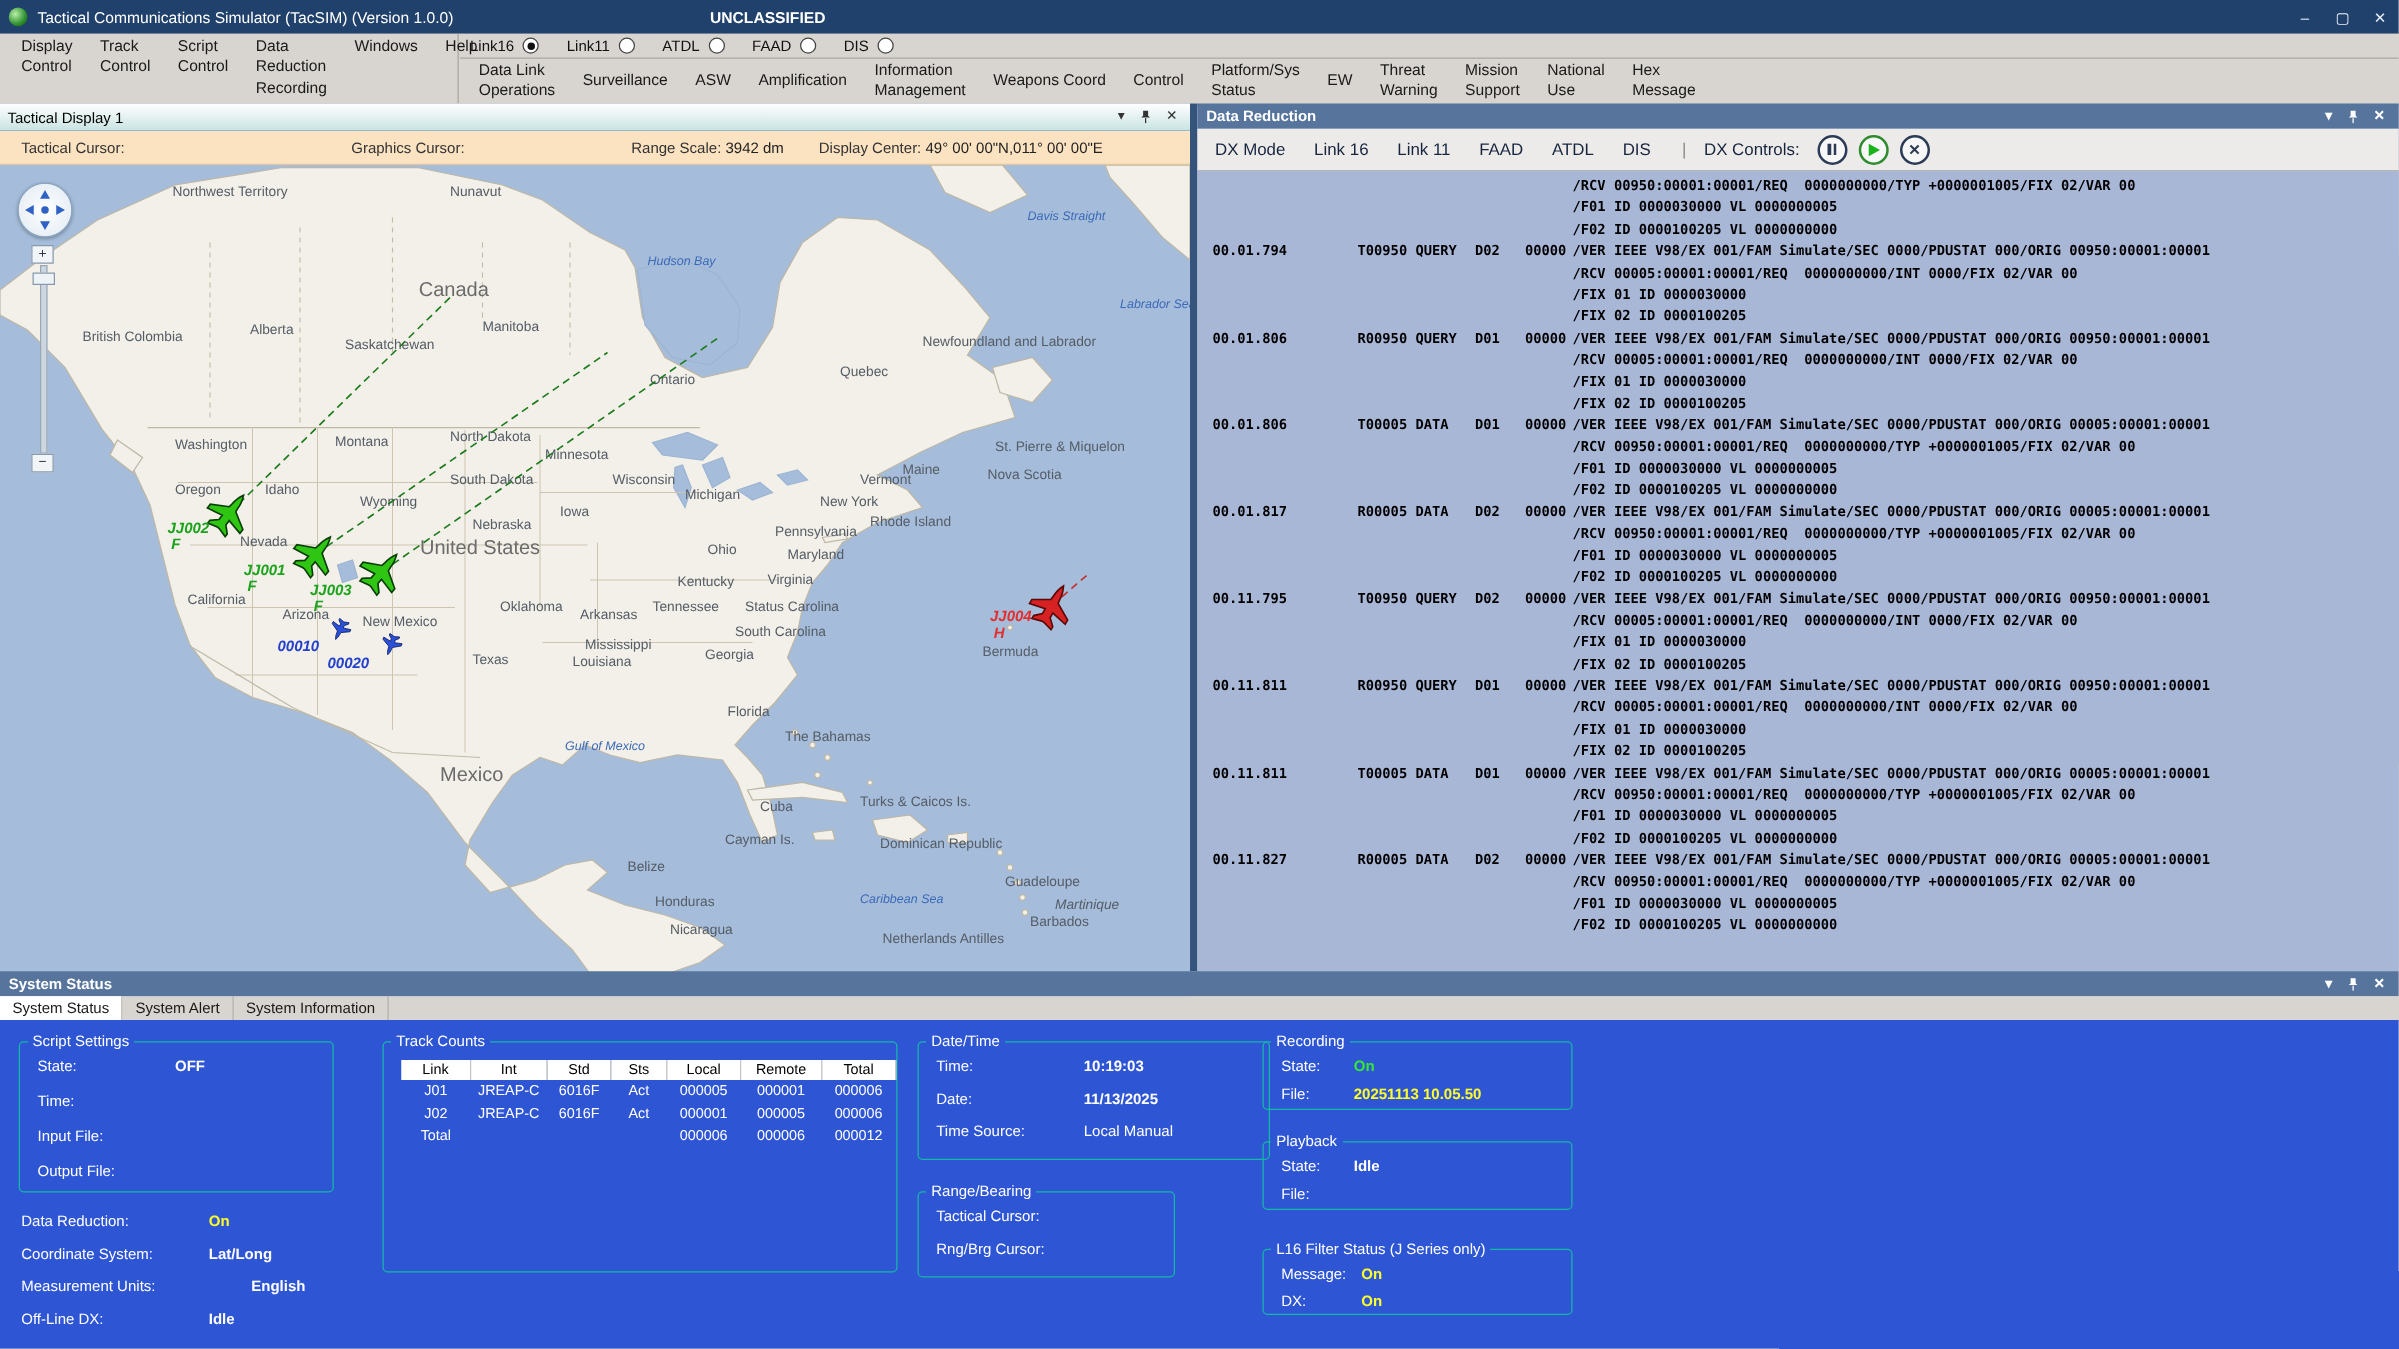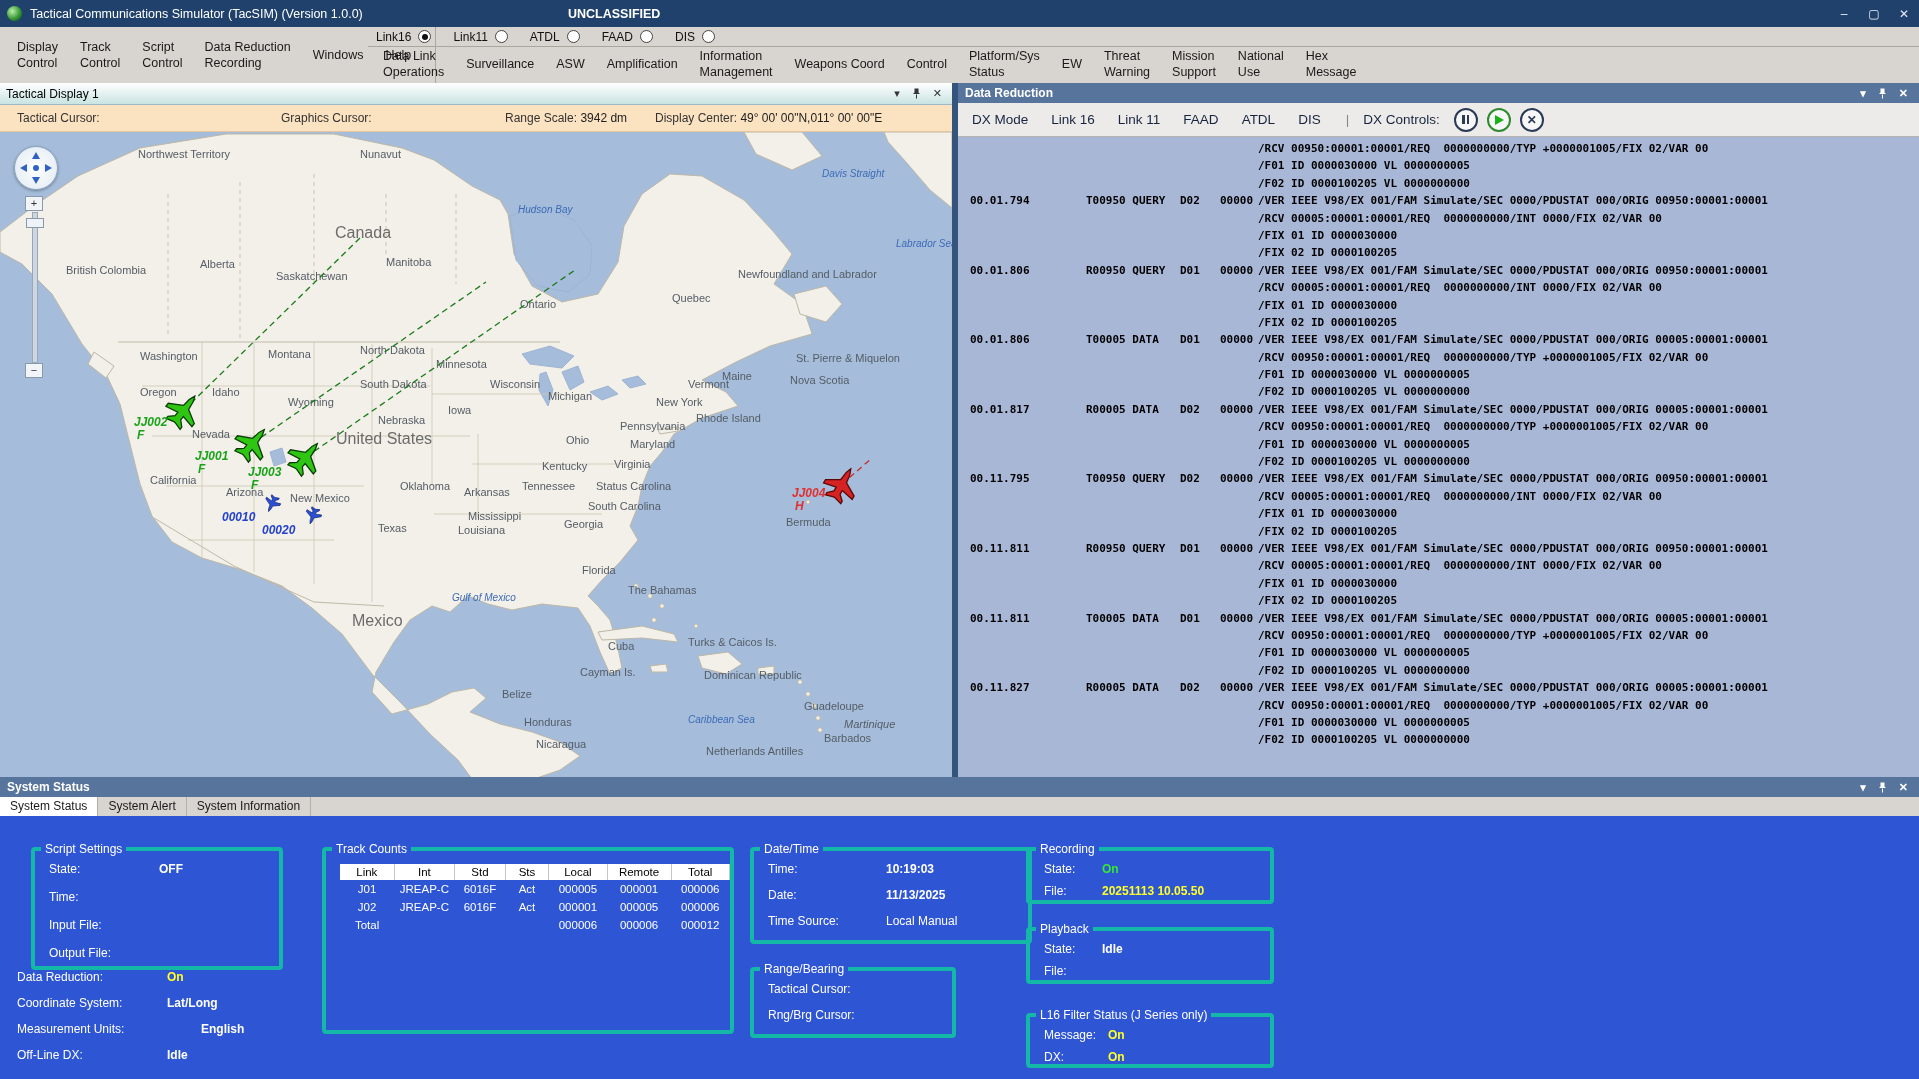--- a/index.html
+++ b/index.html
@@ -11,21 +11,21 @@
   .app-icon{width:15px;height:15px;border-radius:50%;margin:0 8px 0 7px;
             background:radial-gradient(circle at 35% 35%,#b8f0a8,#2e8f2e 60%,#145214);}
   .title-text{font-size:12.5px;}
   .classification{position:absolute;left:568px;font-size:12.5px;font-weight:bold;}
   .win-controls{margin-left:auto;display:flex;height:100%;}
   .win-btn{width:30px;height:100%;display:flex;align-items:center;justify-content:center;
            font-size:12px;color:#e8eef6;}
   
   .menurow{position:absolute;left:0;top:27px;width:1919px;height:56px;background:#d8d4cf;
            border-bottom:2px solid #2f4d74;}
-  .menus{position:absolute;left:0;top:0;width:436px;height:56px;display:flex;align-items:center;
+  .menus{position:absolute;left:0;top:0;width:367px;height:56px;display:flex;align-items:flex-start;
          padding-left:6px;box-sizing:border-box;border-right:1px solid #a9a6a0;}
   .menu-item{white-space:pre-line;font-size:12.5px;line-height:1.3;padding:2px 11px;color:#1a1a1a;}
   .ribbon{position:absolute;left:368px;top:0;right:0;height:56px;}
   .radio-row{height:19px;display:flex;align-items:center;border-bottom:1px solid #a9a6a0;
              padding-left:8px;font-size:12px;}
   .radio-item{display:inline-flex;align-items:center;margin-right:22px;}
   .radio-circle{width:11px;height:11px;border:1px solid #444;border-radius:50%;background:#fff;
                 display:inline-block;margin-left:7px;position:relative;}
   .radio-circle.sel::after{content:"";position:absolute;left:2.5px;top:2.5px;width:6px;height:6px;
                 background:#111;border-radius:50%;}
@@ -94,21 +94,21 @@
           font-size:11px;color:#000;padding-top:4px;overflow:hidden;}
   .log-line{position:relative;height:17.4px;}
   .log-line span{position:absolute;top:1px;white-space:pre;}
   .lt{left:12px;} .ll{left:128px;} .lc{left:222px;} .ln{left:262px;} .lx{left:300px;}
   
   .status-panel{position:absolute;left:0;top:777px;width:1919px;height:302px;}
   .status-tabs{height:19px;background:#d8d4cf;display:flex;align-items:stretch;border-bottom:1px solid #9a968f;}
   .stab{font-size:12px;padding:2px 10px 0 10px;border-right:1px solid #b5b1aa;color:#1a1a1a;}
   .stab.active{background:#fff;font-weight:normal;}
   .status-content{position:absolute;left:0;top:39px;width:1919px;height:263px;background:#2e56d4;color:#fff;}
-  fieldset{position:absolute;border:4px solid #14b8a6;border-radius:4px;margin:16px;padding:4px 6px;box-sizing:border-box;}
+  fieldset{position:absolute;border:1px solid #14b8a6;border-radius:4px;margin:0;padding:4px 6px;box-sizing:border-box;}
   legend{font-size:12px;padding:0 4px;}
   #fs-script{left:15px;top:10px;width:252px;height:128px;}
   #fs-tracks{left:306px;top:10px;width:412px;height:192px;}
   #fs-datetime{left:734px;top:10px;width:282px;height:102px;}
   #fs-range{left:734px;top:130px;width:206px;height:76px;}
   #fs-recording{left:1010px;top:10px;width:248px;height:62px;}
   #fs-playback{left:1010px;top:90px;width:248px;height:62px;}
   #fs-l16{left:1010px;top:176px;width:248px;height:60px;}
   #general-list{position:absolute;left:15px;top:152px;width:270px;}
   .srow{position:relative;height:26px;font-size:12px;}

